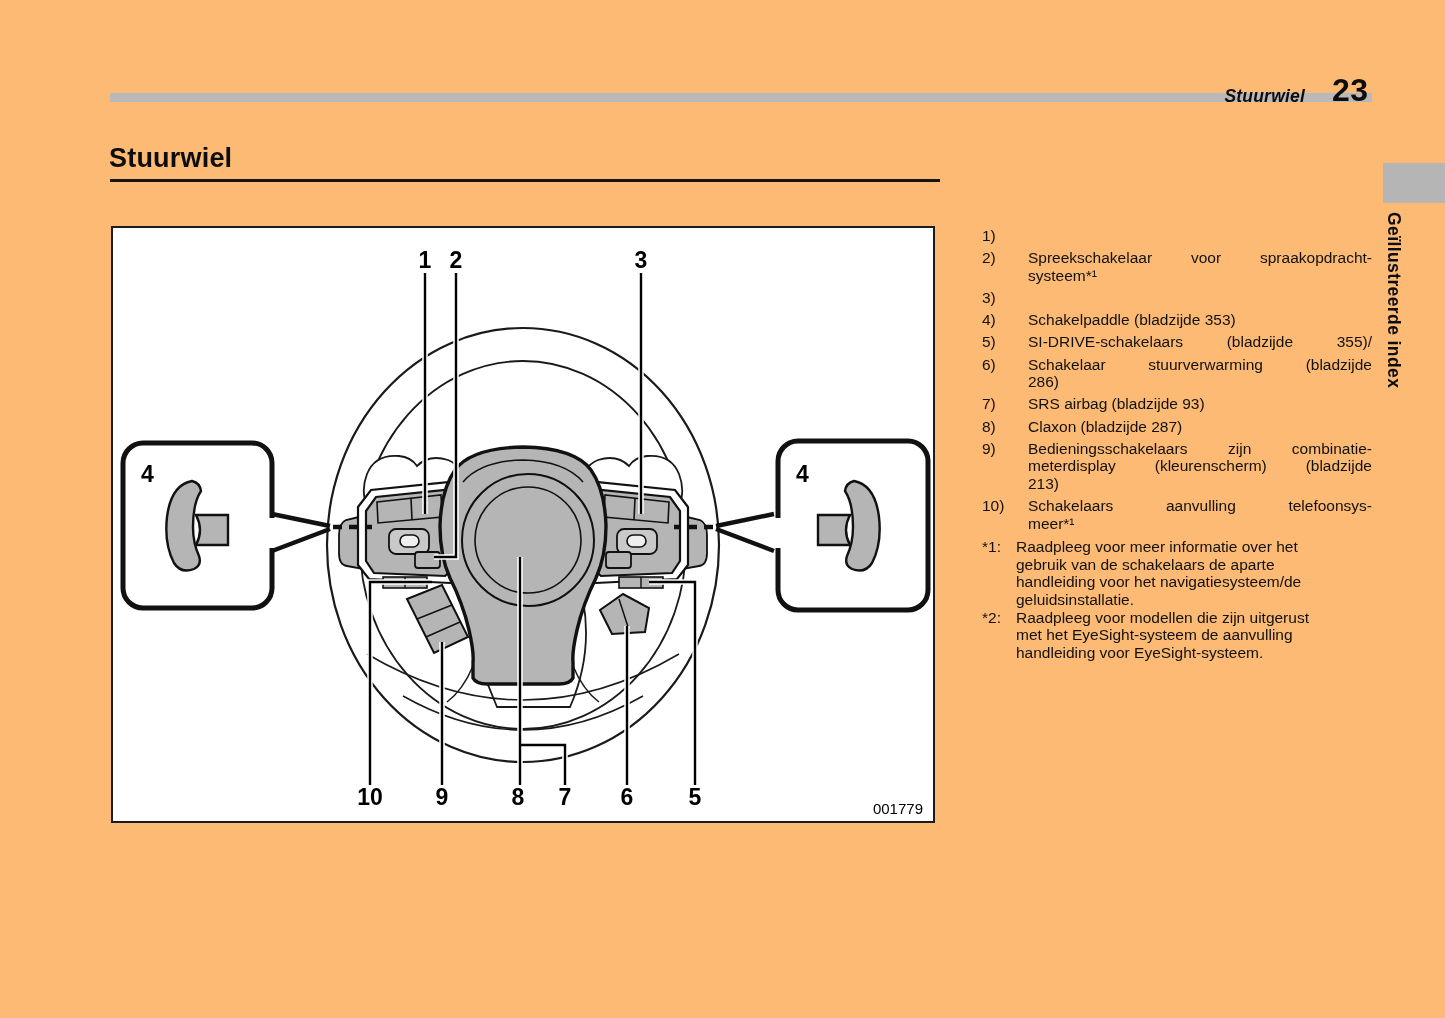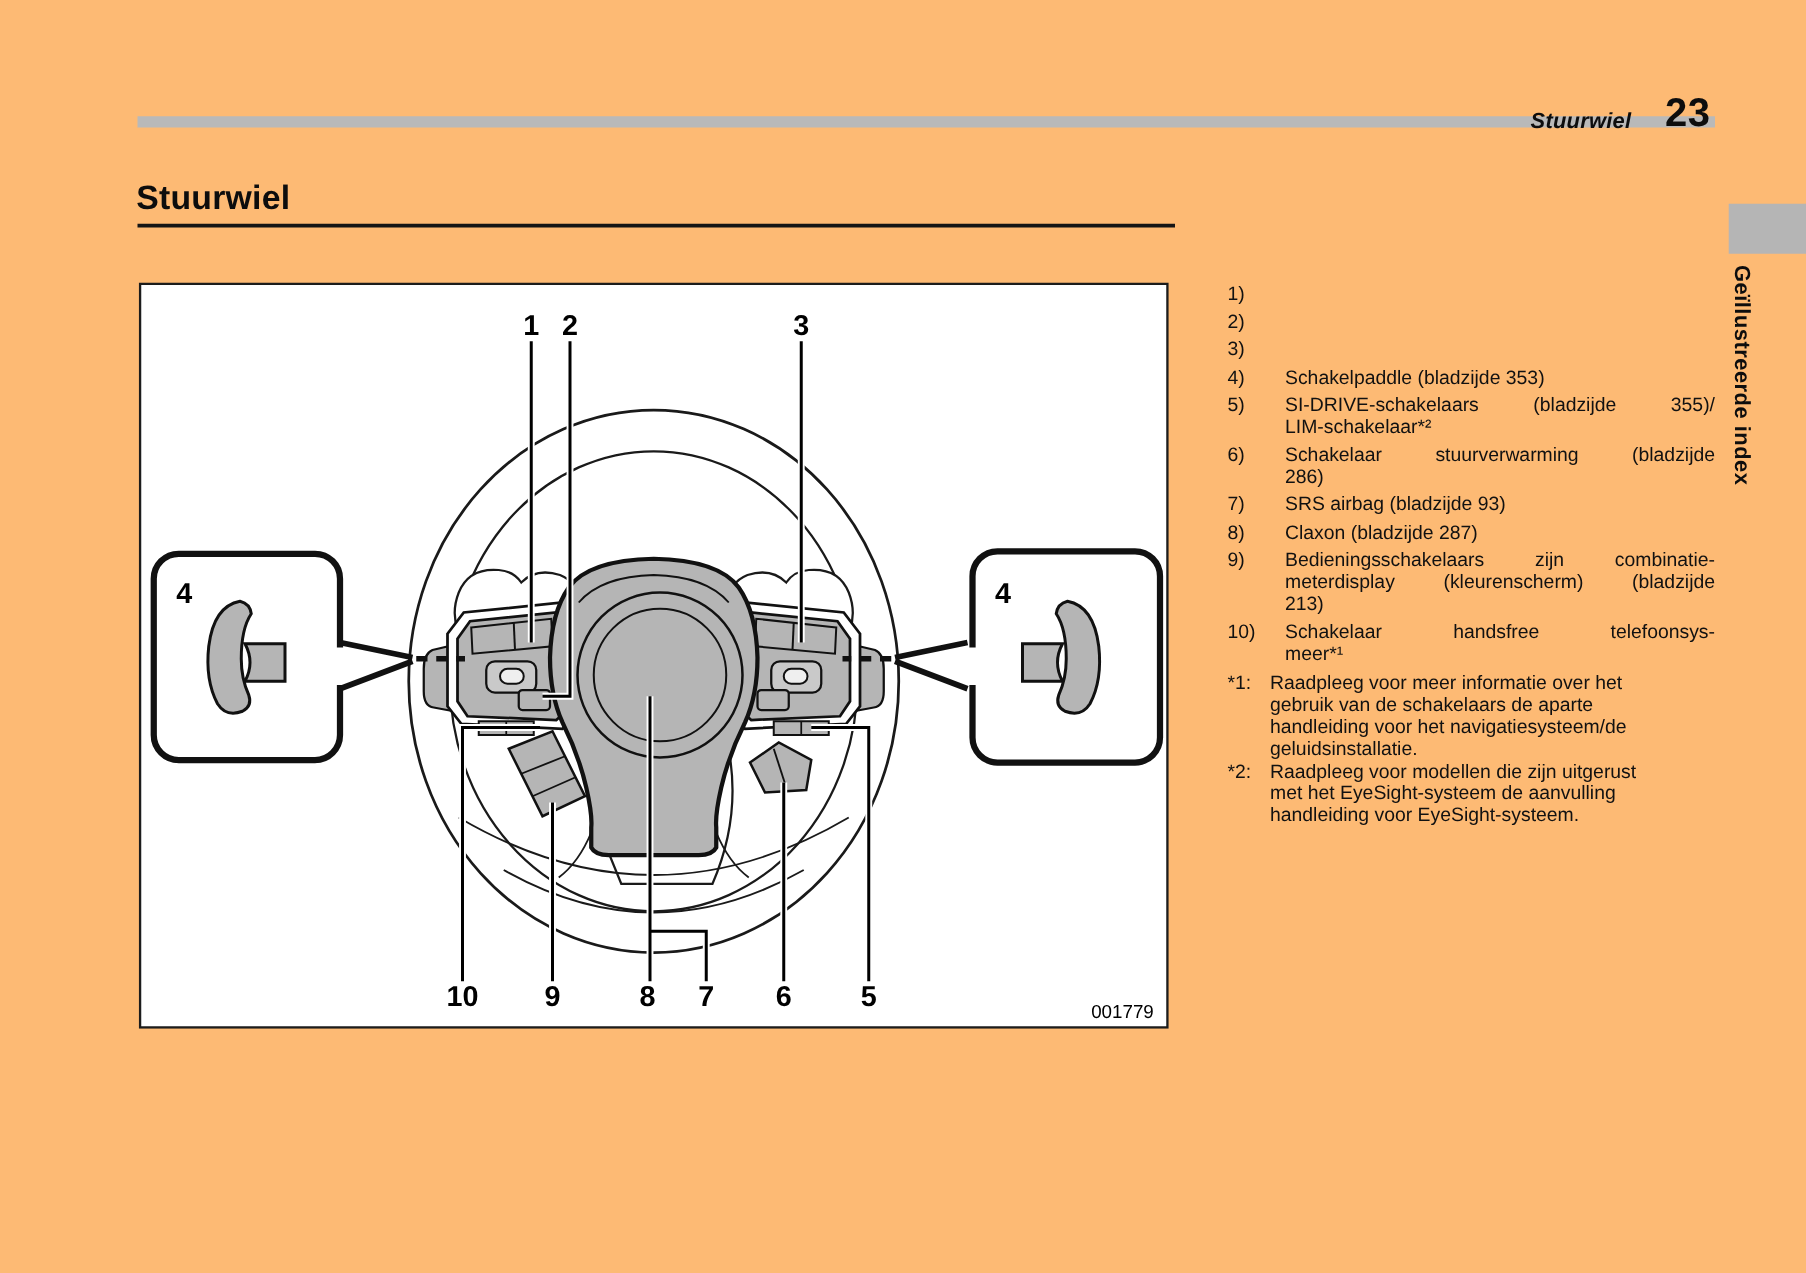--- a/index.html
+++ b/index.html
@@ -174,35 +174,38 @@
       <text class="fig-code" x="812" y="588" text-anchor="end">001779</text>
     </svg>
   </div>
 
   <div class="legend">
     <div class="item">
       <div class="num">1)</div>
     </div>
     <div class="item">
       <div class="num">2)</div>
+      <div class="txt">
+        <div class="line jl">Spreekschakelaar voor spraakopdracht-</div>
+        <div class="line">systeem*¹</div>
+      </div>
     </div>
     <div class="item">
       <div class="num">3)</div>
     </div>
     <div class="item">
       <div class="num">4)</div>
       <div class="txt">
         <div class="line">Schakelpaddle (bladzijde 353)</div>
       </div>
     </div>
     <div class="item">
       <div class="num">5)</div>
       <div class="txt">
         <div class="line jl">SI-DRIVE-schakelaars (bladzijde 355)/</div>
-        <div class="line">LIM-schakelaar*²</div>
       </div>
     </div>
     <div class="item">
       <div class="num">6)</div>
       <div class="txt">
         <div class="line jl">Schakelaar stuurverwarming (bladzijde</div>
         <div class="line">286)</div>
       </div>
     </div>
     <div class="item">
@@ -221,21 +224,21 @@
       <div class="num">9)</div>
       <div class="txt">
         <div class="line jl">Bedieningsschakelaars zijn combinatie-</div>
         <div class="line jl">meterdisplay (kleurenscherm) (bladzijde</div>
         <div class="line">213)</div>
       </div>
     </div>
     <div class="item">
       <div class="num">10)</div>
       <div class="txt">
-        <div class="line jl">Schakelaar handsfree telefoonsys-</div>
+        <div class="line jl">Schakelaars aanvulling telefoonsys-</div>
         <div class="line">meer*¹</div>
       </div>
     </div>
 
     <div class="fns">
       <div class="fn">
         <div class="marker">*1:</div>
         <div class="txt">
           <div class="line">Raadpleeg voor meer informatie over het</div>
           <div class="line">gebruik van de schakelaars de aparte</div>

